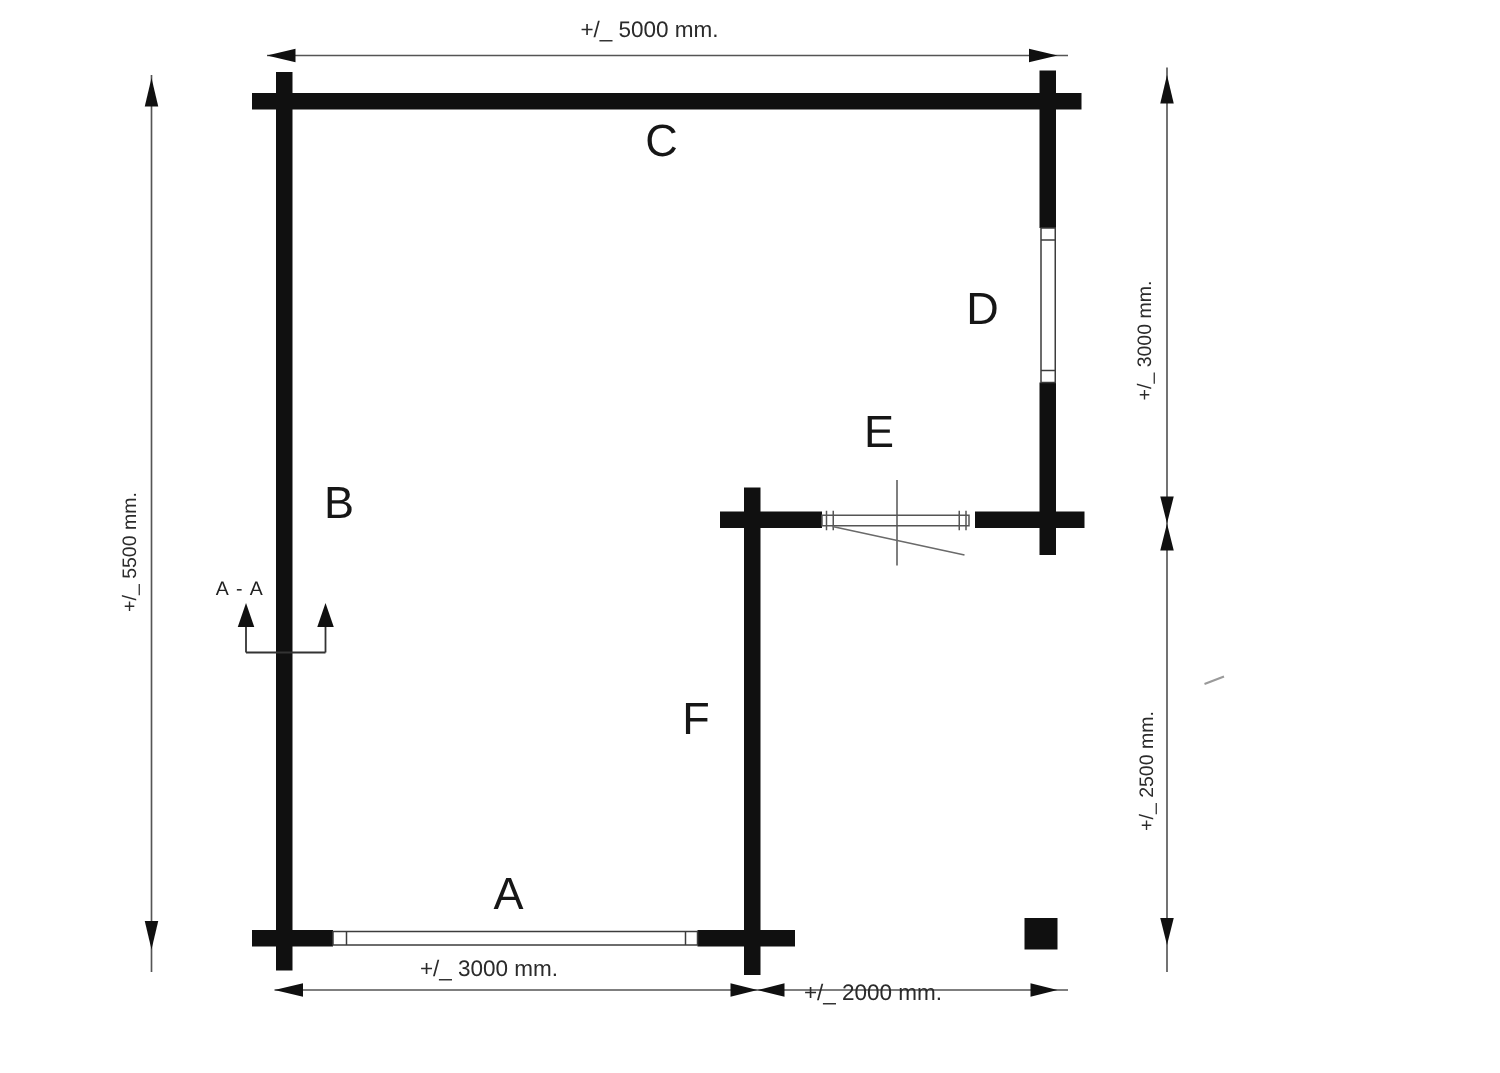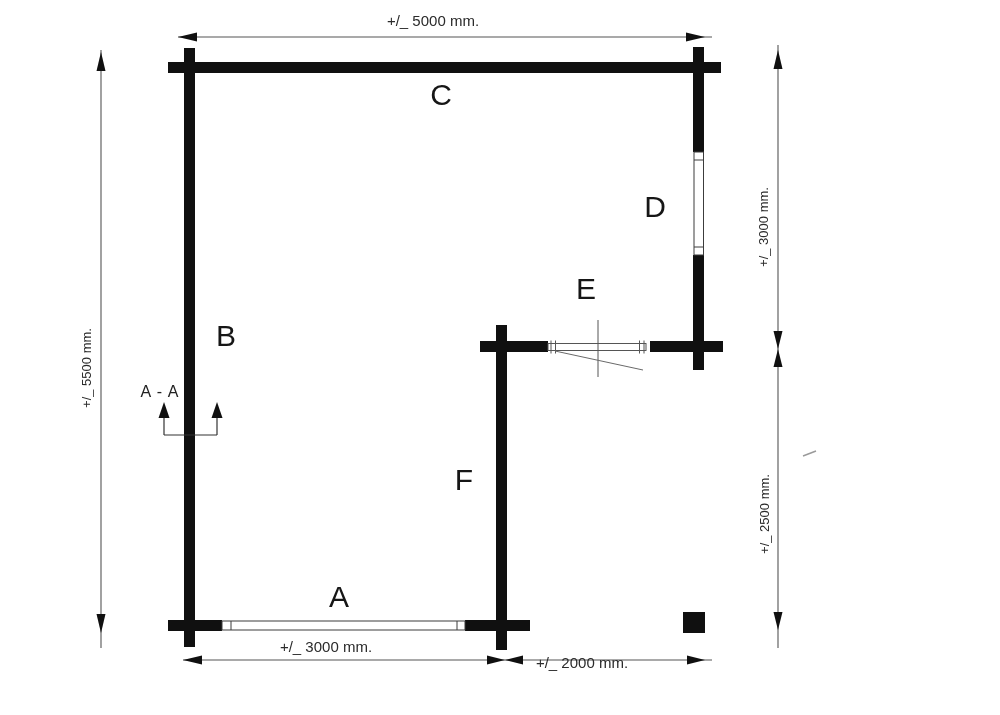--- a/index.html
+++ b/index.html
@@ -15,21 +15,21 @@
     position:absolute;
     transform:translate(-50%,-50%);
     white-space:nowrap;
     color:#1d1d1d;
     -webkit-user-select:none;user-select:none;
   }
   .wall-label{font-size:30px;font-weight:400;color:#161616;}
   .dim{font-size:15px;color:#2b2b2b;}
   .dim-sm{font-size:13px;color:#2b2b2b;}
   .rot{transform:translate(-50%,-50%) rotate(-90deg);}
-  .section-lbl{font-size:16px;letter-spacing:1px;color:#222;}
+  .section-lbl{font-size:13px;letter-spacing:1px;color:#222;}
 </style>
 </head>
 <body>
 
 <div class="canvas">
 
   <svg class="plan-svg" viewBox="0 0 1000 715" xmlns="http://www.w3.org/2000/svg">
 
     <g fill="#101010" stroke="none">
       <rect x="168" y="62" width="553" height="11"></rect>

